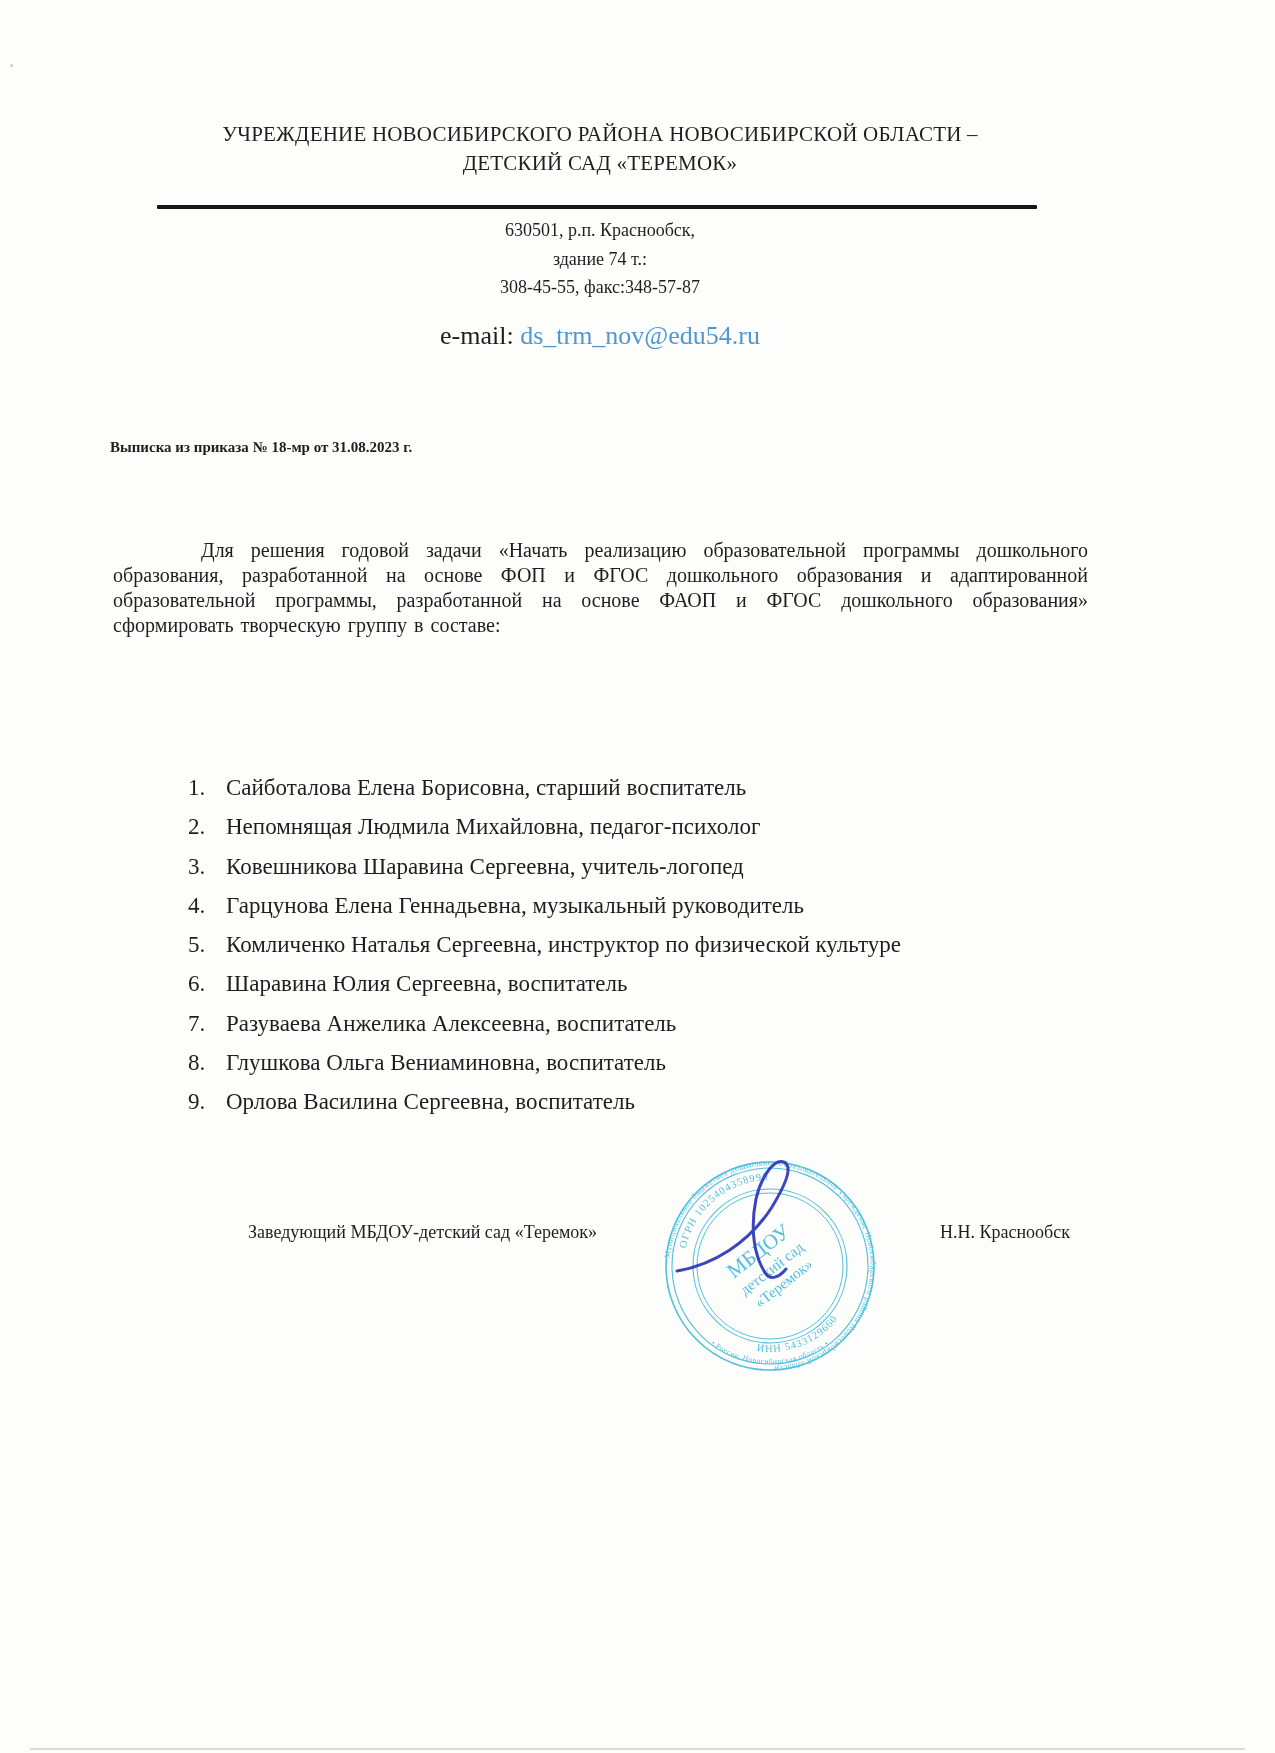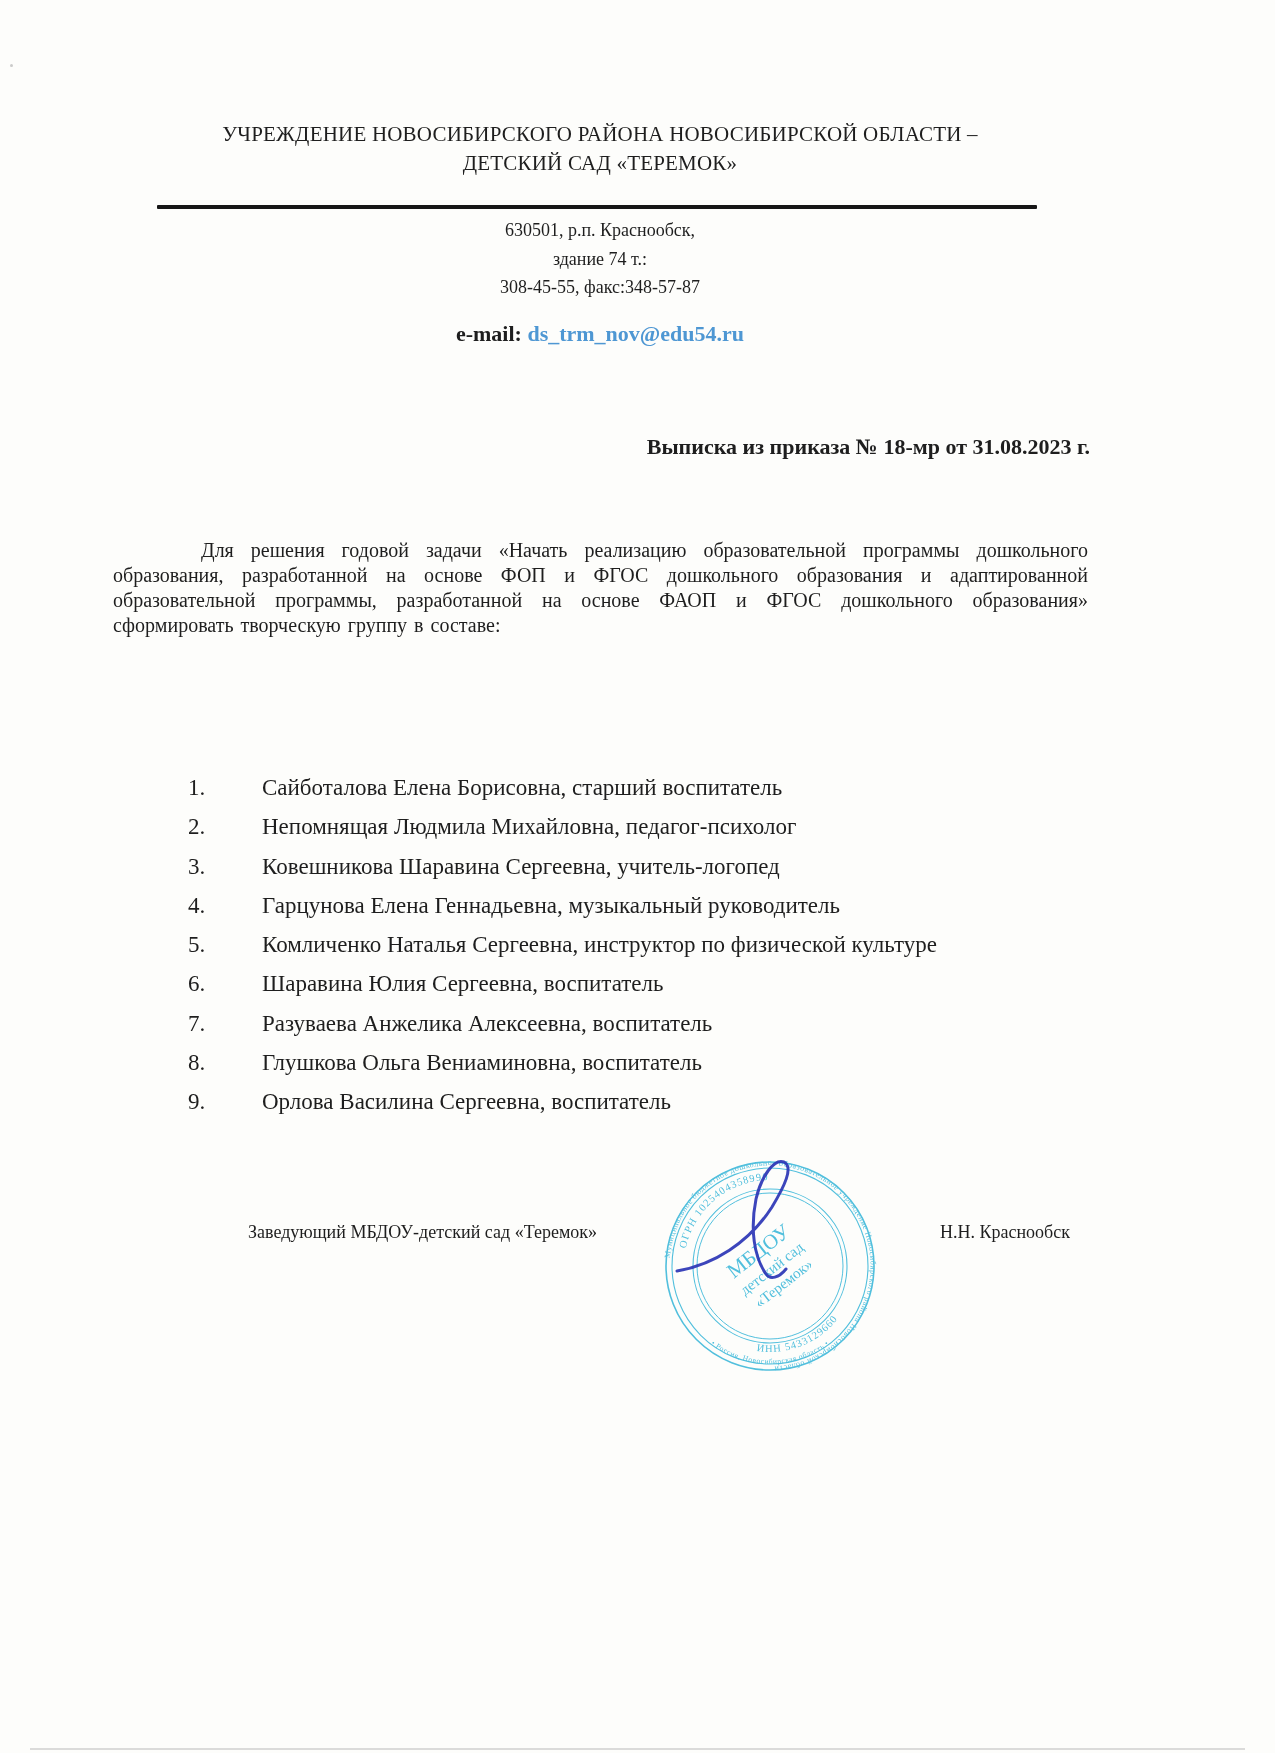--- a/index.html
+++ b/index.html
@@ -20,40 +20,40 @@
   .header-rule{
     position:absolute;top:205px;left:157px;width:880px;height:3.5px;
     background:#161616;border-radius:1px;
   }
   .address-block{
     position:absolute;top:216px;left:110px;width:980px;
     text-align:center;font-size:18px;line-height:28.5px;
   }
   .email-line{
     position:absolute;top:321px;left:110px;width:980px;
-    text-align:center;font-size:22px;font-weight:bold;
+    text-align:center;font-size:26px;
   }
   .email-link{ text-decoration:none; }
   .doc-title{
     position:absolute;top:429px;left:110px;width:980px;
-    text-align:right;font-weight:bold;font-size:22px;line-height:36px;
+    text-align:left;font-weight:bold;font-size:15px;line-height:36px;
   }
   .body-paragraph{
     position:absolute;top:538px;left:113px;width:975px;
     font-size:20px;line-height:25px;
     text-align:justify;text-align-last:left;text-indent:88px;
     word-spacing:2px;
   }
   .members-list{
     position:absolute;top:768px;left:188px;width:910px;
     font-size:23px;line-height:39.3px;
   }
   .member-row{display:flex;}
   .member-num{width:38px;flex:0 0 38px;}
-  .member-name{flex:1;margin-left:36px;}
+  .member-name{flex:1;}
   .sig-row{
     position:absolute;top:1222px;left:248px;width:822px;
     font-size:18px;display:flex;align-items:baseline;
   }
   .sig-name{margin-left:auto;}
   .stamp-svg{
     position:absolute;left:658px;top:1154px;width:224px;height:224px;
     opacity:.88;
   }
   .pen-svg{

